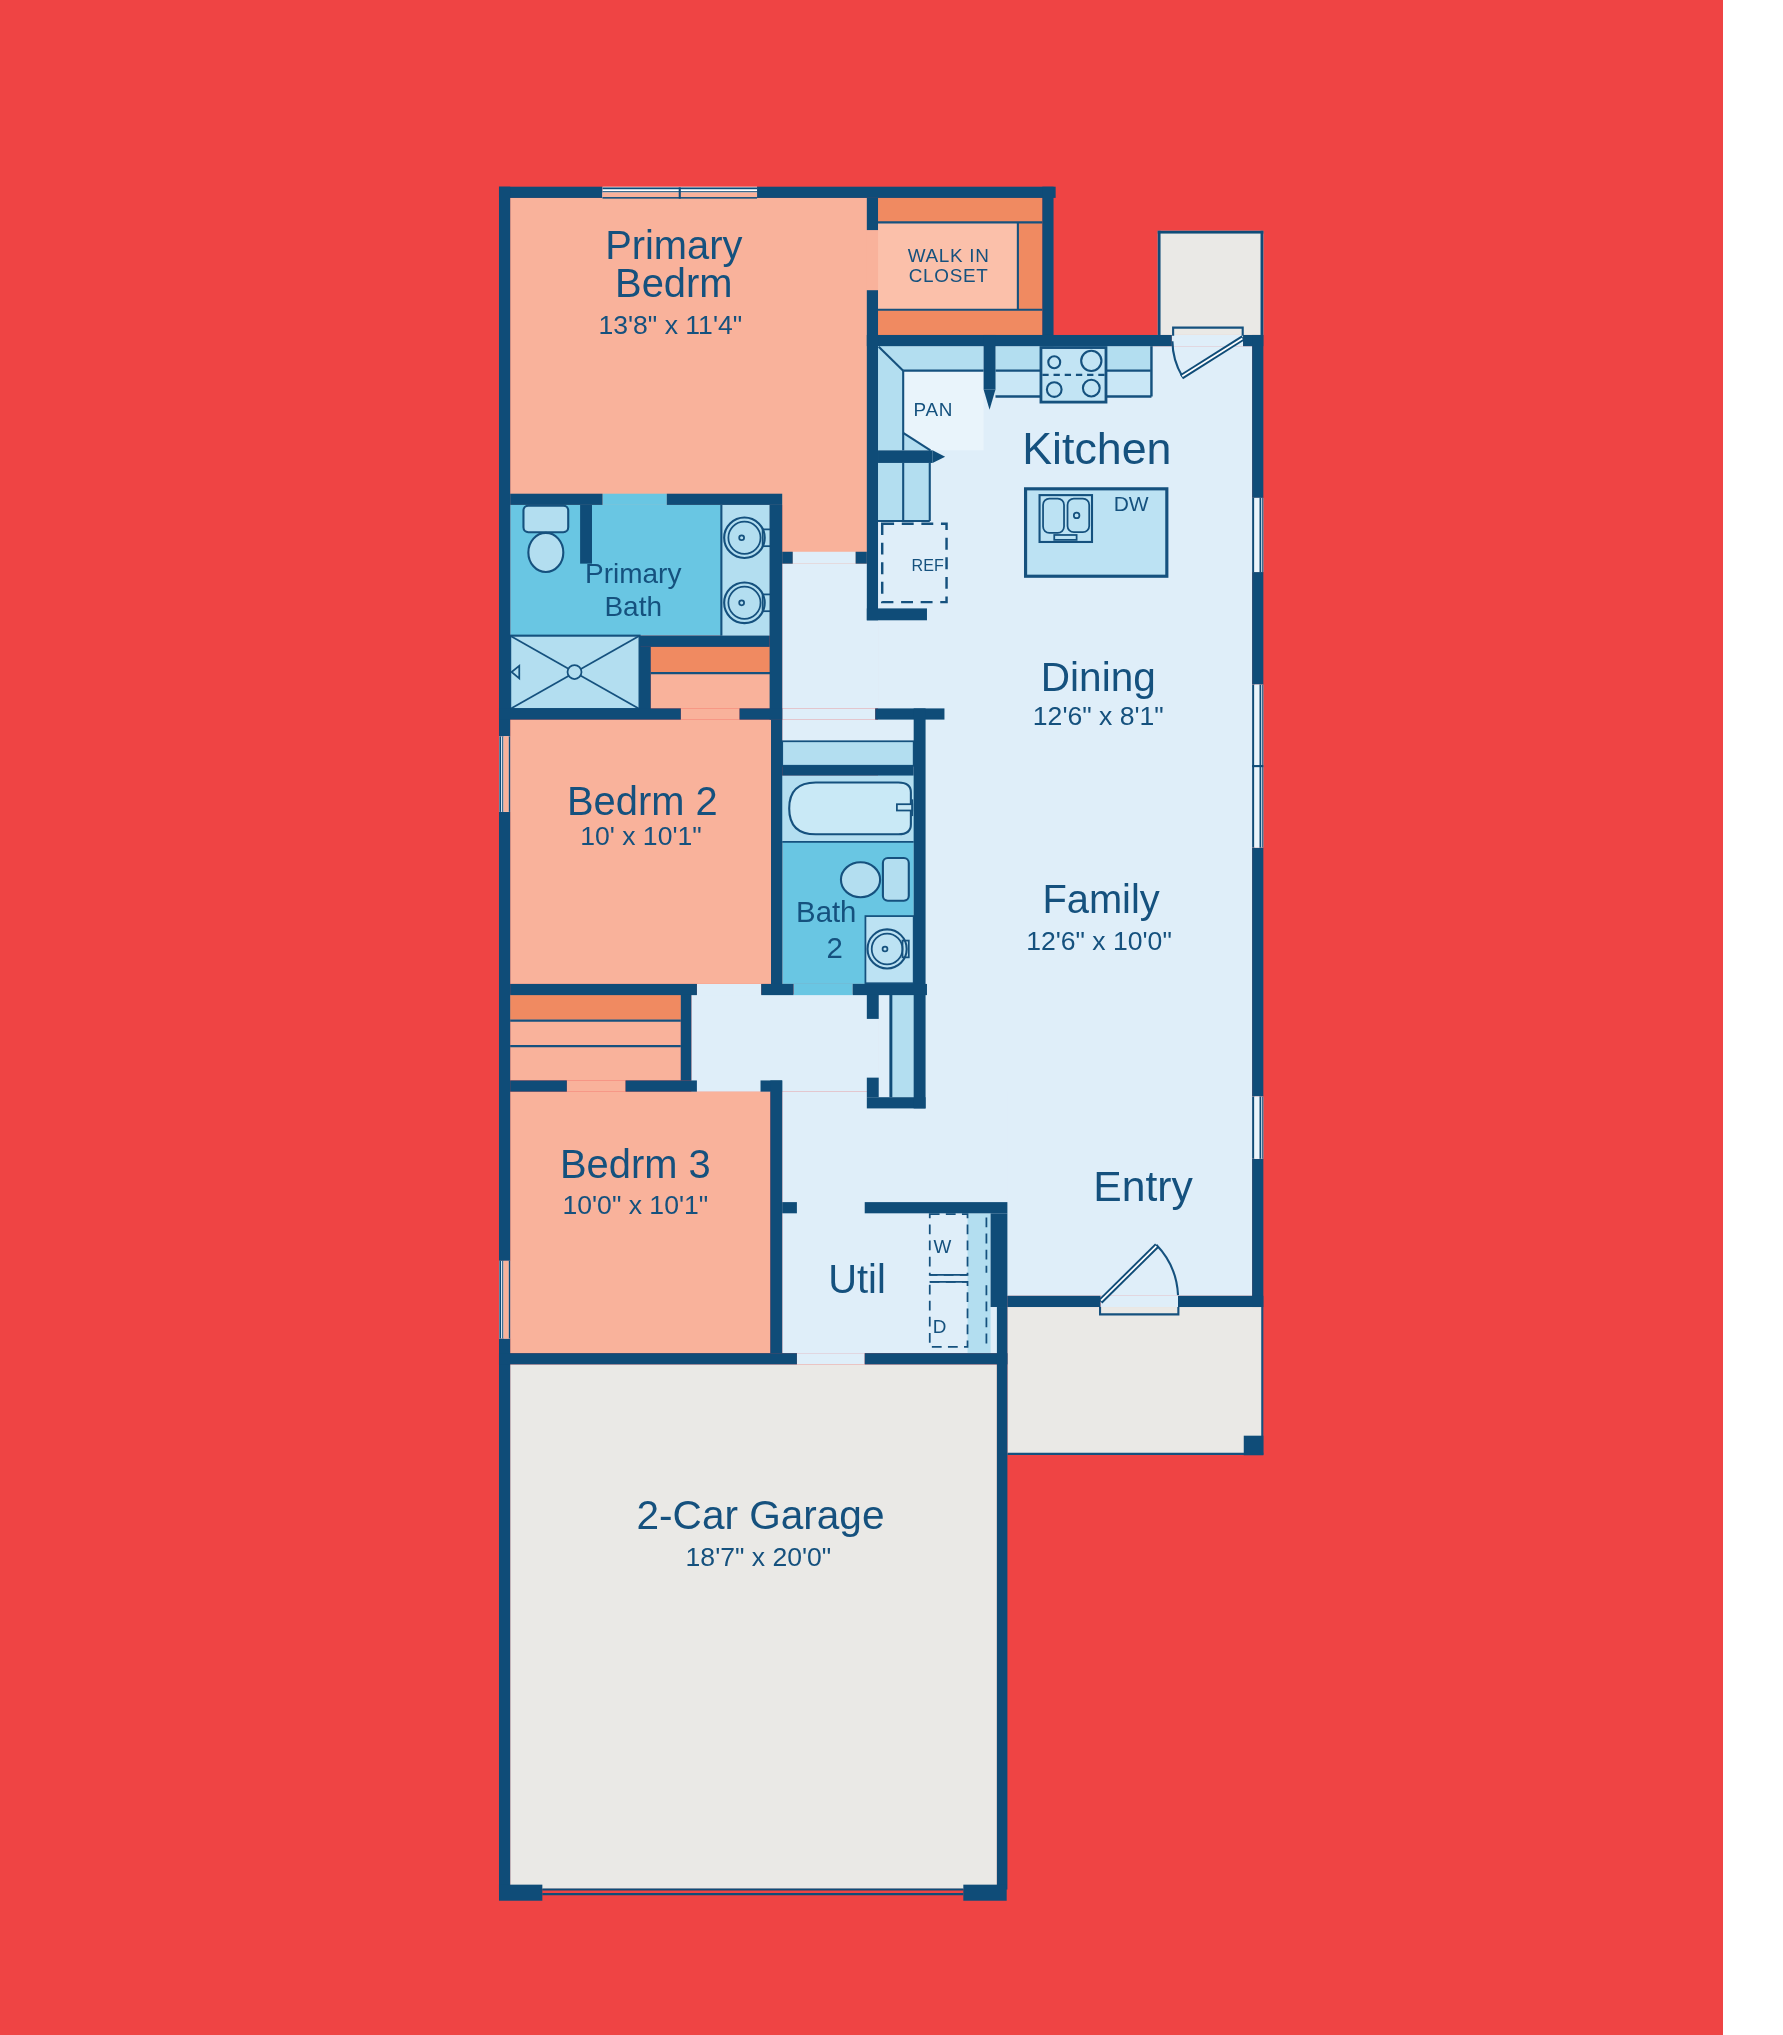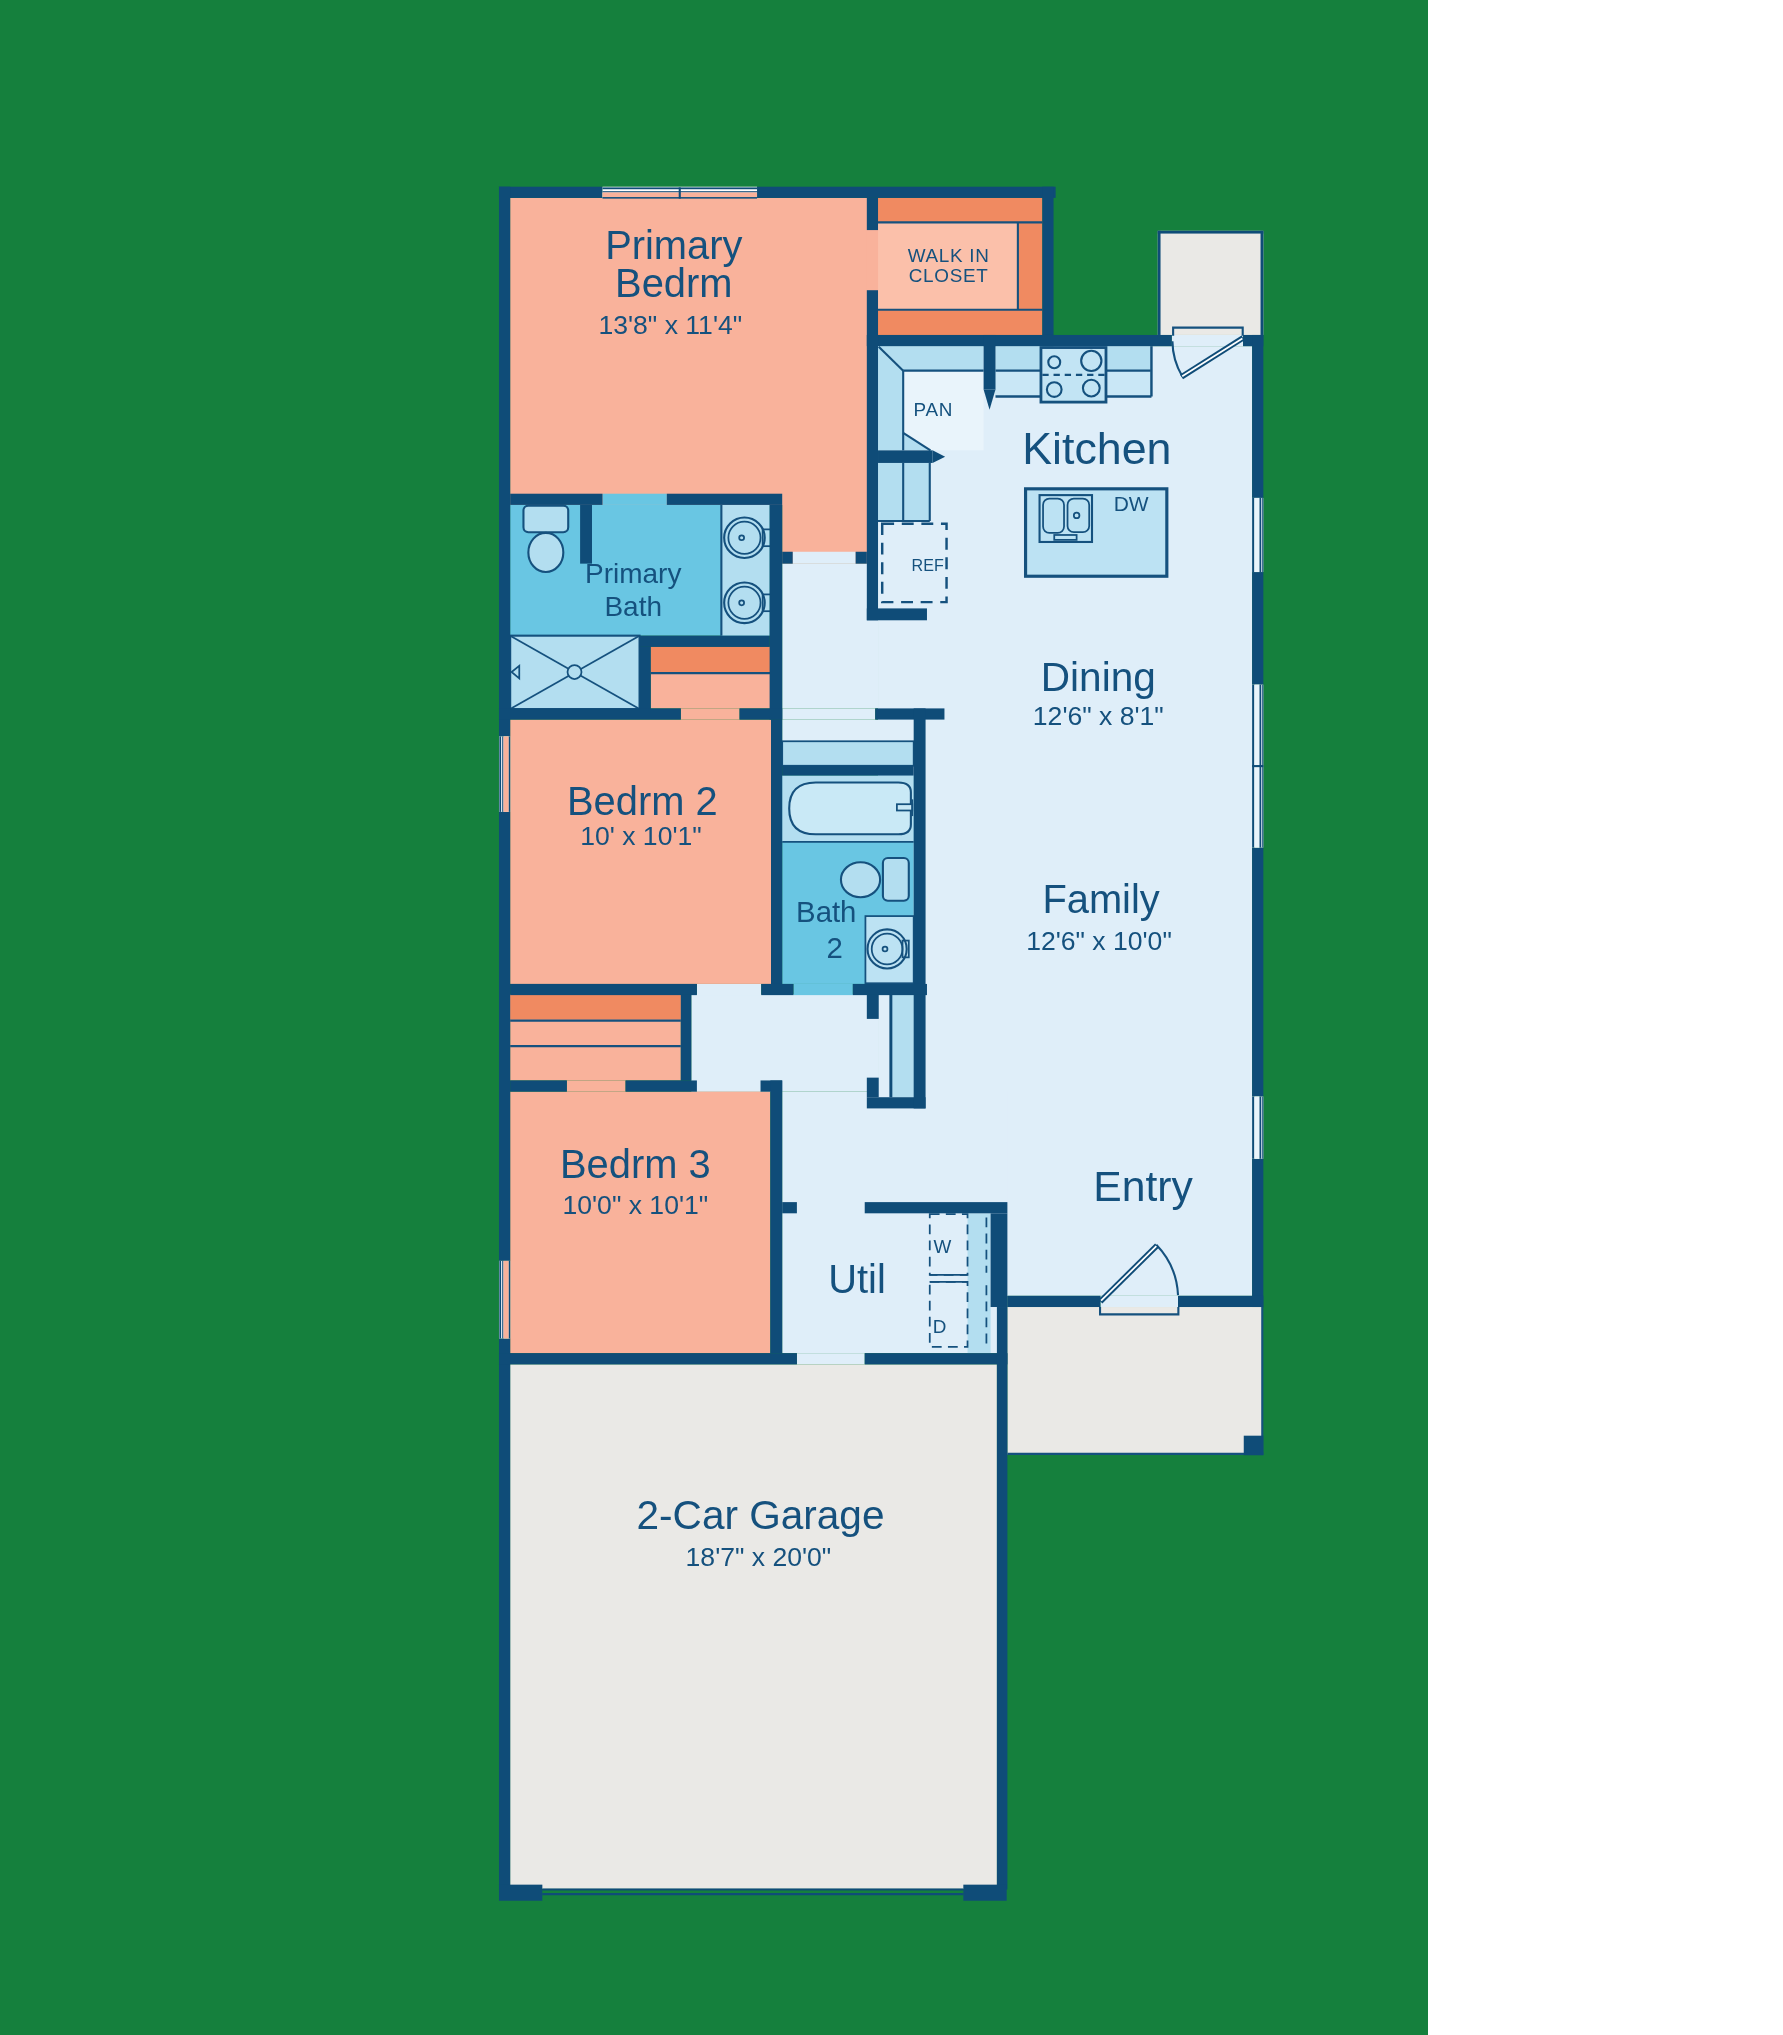--- a/index.html
+++ b/index.html
@@ -1,16 +1,16 @@
 <!DOCTYPE html>
 <html style="font-size:11.2px"><head>
 <meta charset="utf-8">
 <style>
   html,body{margin:0;padding:0;background:#ffffff;}
-  .page{width:1428px;height:2035px;position:relative;background:#15803d;}
+  .page{width:1723px;height:2035px;position:relative;background:#ef4444;}
   svg{position:absolute;left:0;top:0;}
   text{font-family:"Liberation Sans", sans-serif;fill:#15517e;}
 </style>
 </head>
 <body>
 <div class="page">
 <svg width="1784" height="2035" viewBox="0 0 2550 2910" xmlns="http://www.w3.org/2000/svg">
 
 <g id="room-primary-bedrm">
 <polygon points="729,283 1255,283 1255,806 1118,806 1118,722 729,722" fill="#f9b29b"></polygon>

